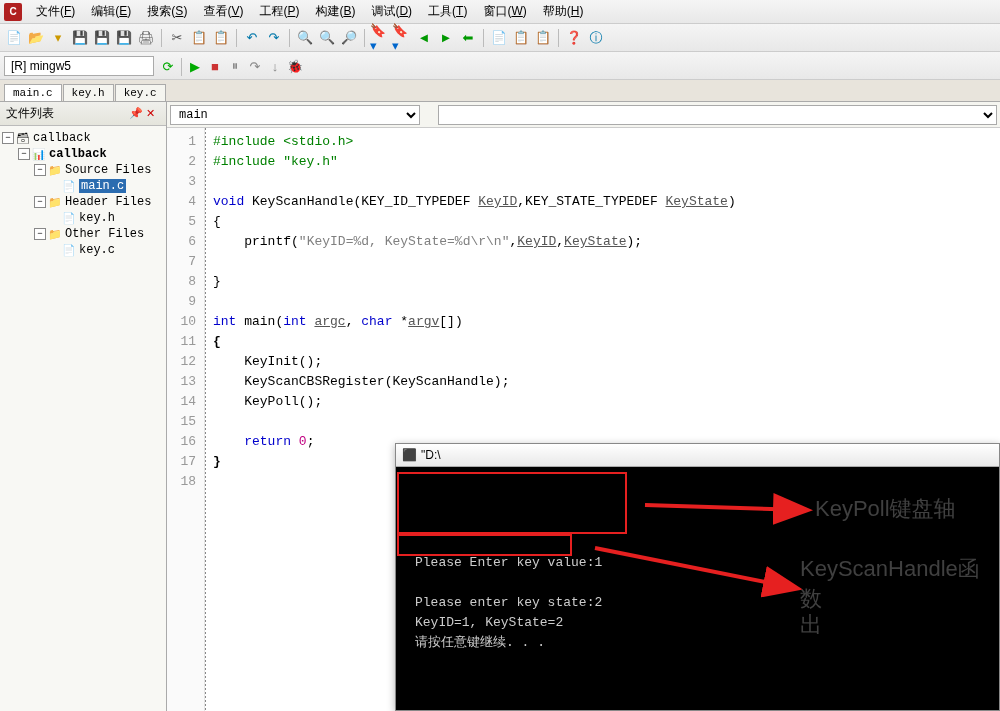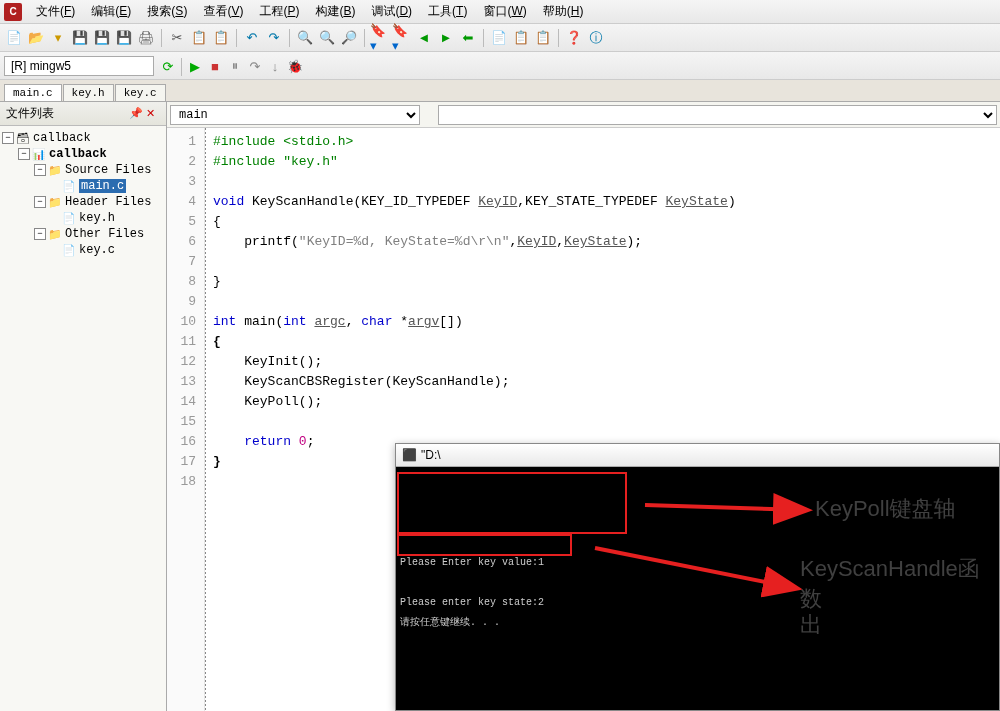--- a/index.html
+++ b/index.html
@@ -229,23 +229,23 @@
 .console-title {
   background: linear-gradient(#fff, #e8e8e8);
   border-bottom: 1px solid #aaa;
   padding: 4px 6px;
   font-size: 12px;
   display: flex;
   align-items: center;
   gap: 4px;
 }
 .console-body {
-  padding: 6px 4px;
+  padding: 6px 19px;
   font-family: "NSimSun", "SimSun", "Courier New", monospace;
-  font-size: 10px;
+  font-size: 13px;
   color: #ccc;
   line-height: 20px;
   white-space: pre;
   position: relative;
 }
 .redbox1 {
   position: absolute;
   border: 2px solid #e62020;
   left: 1px; top: 5px;
   width: 230px; height: 62px;
@@ -435,21 +435,21 @@
 </div>
 
 <div class="console-window">
   <div class="console-title">
     <span>⬛</span>
     <span>"D:\</span>
   </div>
   <div class="console-body" id="console-body">
     <div class="redbox1"></div>
     <div class="redbox2"></div>
-  <div>Please Enter key value:1</div><div>&nbsp;</div><div>Please enter key state:2</div><div>请按任意键继续. . .</div></div>
+  <div>Please Enter key value:1</div><div>&nbsp;</div><div>Please enter key state:2</div><div>KeyID=1, KeyState=2</div><div>请按任意键继续. . .</div></div>
 </div>
 
 <svg class="arrow" style="left:630px;top:490px;width:190px;height:50px">
   <defs>
       <marker id="ah1" markerWidth="10" markerHeight="8" refX="2" refY="4" orient="auto">
         <polygon points="10 0, 0 4, 10 8" fill="#e62020"></polygon>
       </marker>
     </defs>
   <line x1="175" y1="20" x2="15" y2="15" stroke="#e62020" stroke-width="4" marker-start="url(#ah1)"></line>
 </svg>

